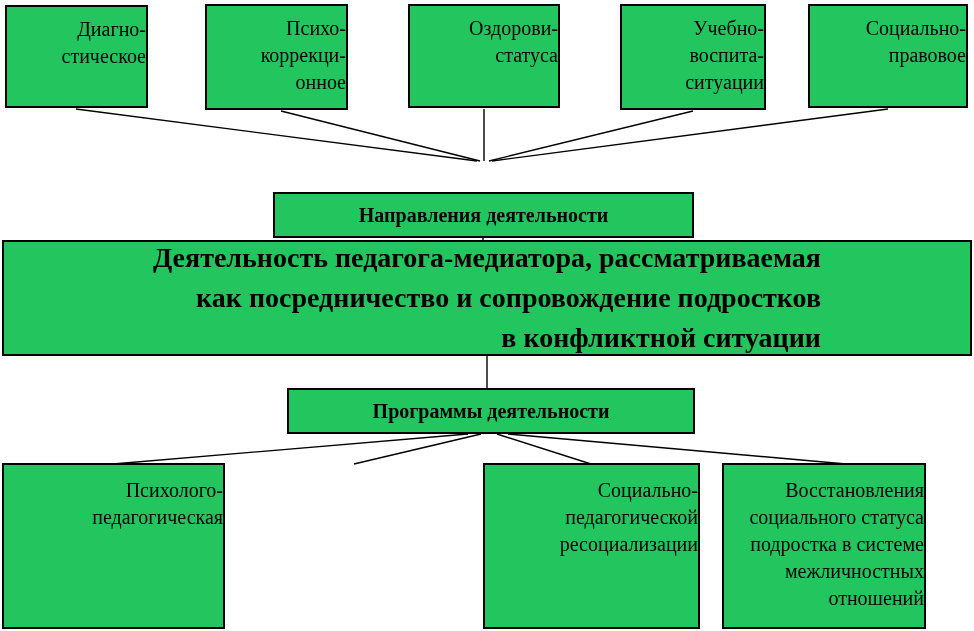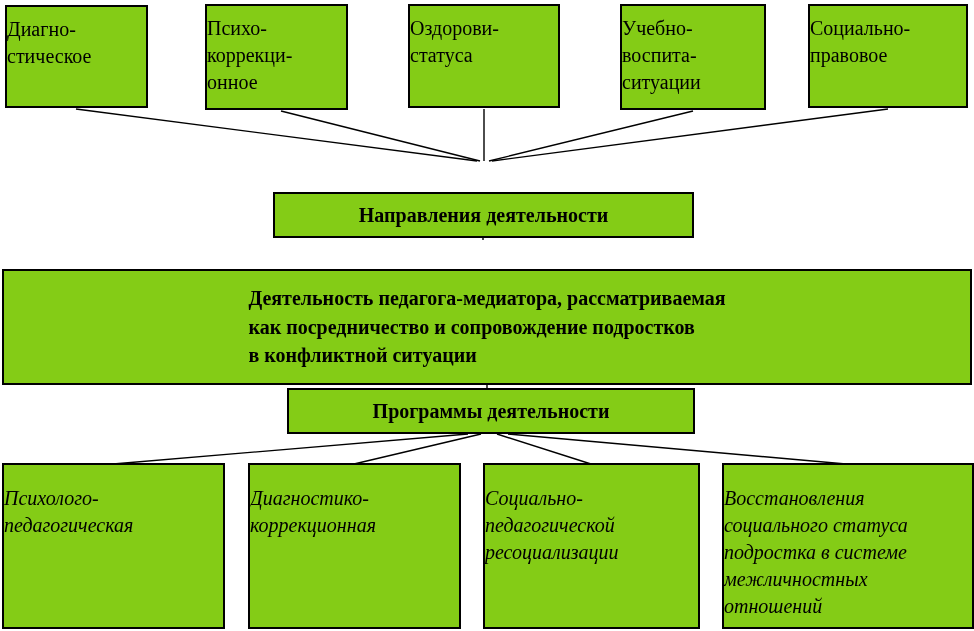--- a/index.html
+++ b/index.html
@@ -15,45 +15,45 @@
   .connectors {
     position: absolute;
     left: 0; top: 0;
     width: 974px; height: 631px;
     pointer-events: none;
   }
   .box {
     position: absolute;
     box-sizing: border-box;
     border: 2px solid #000000;
-    background: #84cc16;
-    text-align: left;
+    background: #22c55e;
+    text-align: right;
     white-space: pre-line;
     font-size: 20px;
     line-height: 1.35;
   }
   .top-align { padding-top: 9px; }
-  .pad12 { padding-top: 20px; font-style: italic; }
+  .pad12 { padding-top: 12px; }
   .center-align { display: flex; align-items: center; justify-content: center; }
   .bold { font-weight: bold; }
 
   .tb1 { left: 5px;   top: 5px; width: 143px; height: 103px; }
   .tb2 { left: 205px; top: 4px; width: 143px; height: 106px; }
   .tb3 { left: 408px; top: 4px; width: 152px; height: 104px; }
   .tb4 { left: 620px; top: 4px; width: 146px; height: 106px; }
   .tb5 { left: 808px; top: 4px; width: 160px; height: 104px; }
 
   .dir  { left: 273px; top: 160px; width: 421px; height: 46px; margin-top: 32px; }
-  .main { left: 2px;   top: 240px; width: 970px; height: 116px; font-size: 20px; line-height: 1.42; margin-top: 29px; }
+  .main { left: 2px;   top: 240px; width: 970px; height: 116px; font-size: 28px; line-height: 1.42; }
   .prog { left: 287px; top: 388px; width: 408px; height: 46px; }
 
   .bb1 { left: 2px;   top: 463px; width: 223px; height: 166px; }
   .bb2 { left: 248px; top: 463px; width: 213px; height: 166px; }
   .bb3 { left: 483px; top: 463px; width: 217px; height: 166px; }
-  .bb4 { left: 722px; top: 463px; width: 252px; height: 166px; }
+  .bb4 { left: 722px; top: 463px; width: 204px; height: 166px; }
 </style>
 </head>
 <body>
 
 <div class="diagram">
 
   <svg class="connectors" viewBox="0 0 974 631" width="974" height="631" xmlns="http://www.w3.org/2000/svg">
     <g fill="none" stroke-width="1.4" stroke="#000000">
       <line x1="76" y1="109" x2="477" y2="161"></line>
       <line x1="281" y1="111" x2="480" y2="161"></line>
@@ -85,22 +85,20 @@
   <div class="box dir center-align bold">Направления деятельности</div>
 
   <div class="box main center-align bold">Деятельность педагога-медиатора, рассматриваемая
 как посредничество и сопровождение подростков
 в конфликтной ситуации</div>
 
   <div class="box prog center-align bold">Программы деятельности</div>
 
   <div class="box bb1 pad12">Психолого-
 педагогическая</div>
-  <div class="box bb2 pad12">Диагностико-
-коррекционная</div>
   <div class="box bb3 pad12">Социально-
 педагогической
 ресоциализации</div>
   <div class="box bb4 pad12">Восстановления
 социального статуса
 подростка в системе
 межличностных
 отношений</div>
 
 </div>

